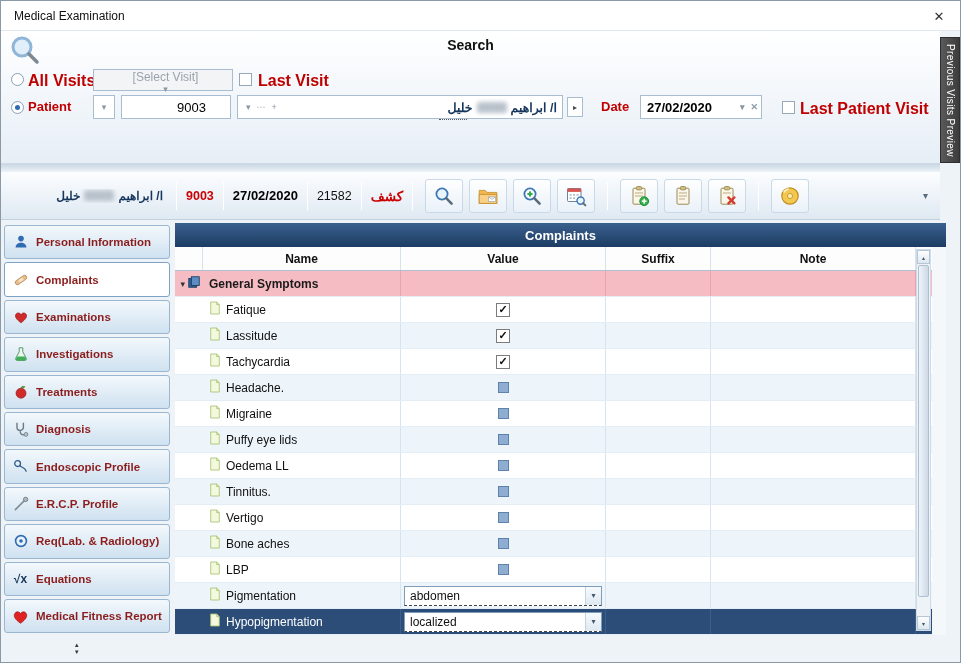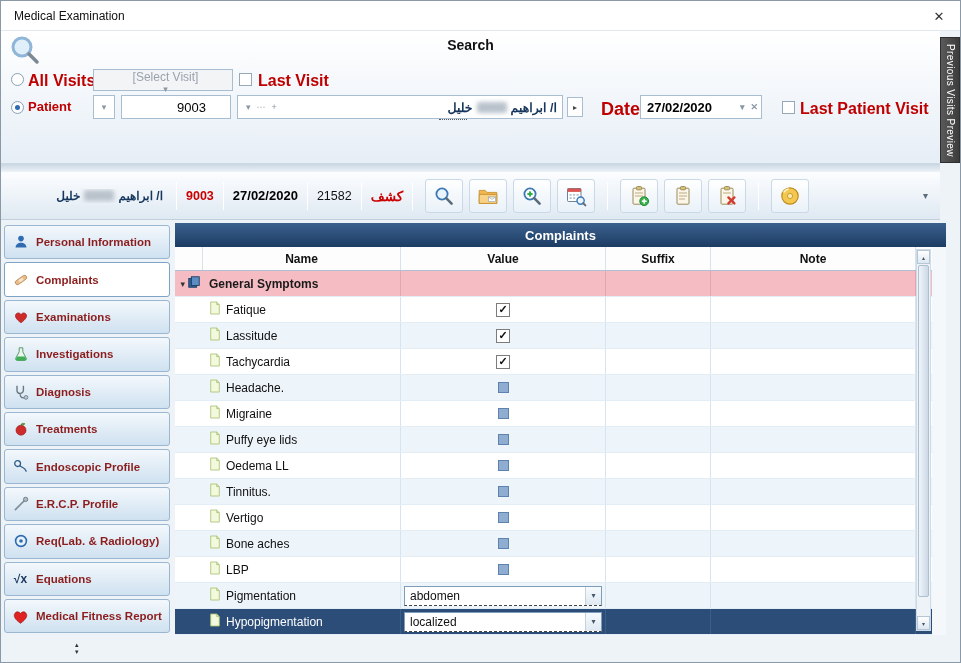--- a/index.html
+++ b/index.html
@@ -159,21 +159,21 @@
     <span class="name">
       <span>ا/ ابراهيم</span>
       <span class="blurbox"></span>
       <span>خليل</span>
     </span>
   </div>
   <span class="dots"></span>
   <div class="field nxt-btn">
     <span>▸</span>
   </div>
-  <span class="redlbl" style="left:600px; top:68px; font-size:18px;">Date</span>
+  <span class="redlbl" style="left:600px; top:68px; font-size:13px;">Date</span>
   <div class="field date-combo">
     <span class="txt">27/02/2020</span>
     <span class="gly">▾</span>
     <span class="gly">✕</span>
   </div>
   <span class="cb" style="left:781px; top:70px;"></span>
   <span class="redlbl" style="left:799px; top:69px;">Last Patient Visit</span>
 </div>
 
 <div class="vtab">Previous Visits Preview</div>
@@ -305,36 +305,36 @@
         <svg width="16" height="16" viewBox="0 0 16 16">
           <path d="M6.2 1.8h3.6v4l3.3 6.2a1.6 1.6 0 0 1-1.4 2.4H4.3a1.6 1.6 0 0 1-1.4-2.4l3.3-6.2z" fill="#eaf6ec" stroke="#4c8f5d" stroke-width=".9"></path>
           <path d="M4.3 10.5h7.4l1.4 2.6a.9.9 0 0 1-.8 1.3H3.7a.9.9 0 0 1-.8-1.3z" fill="#3fae57"></path>
         </svg>
       </span>
     <span>Investigations</span>
   </div>
   <div class="side-btn">
     <span class="sic">
         <svg width="16" height="16" viewBox="0 0 16 16">
+          <circle cx="8" cy="9.2" r="5" fill="#cf2b2b" stroke="#8e1414" stroke-width=".6"></circle>
+          <path d="M8 4.6c.2-1.4 1-2.2 2.4-2.4" fill="none" stroke="#4c7a2f" stroke-width="1.1"></path>
+          <ellipse cx="10.6" cy="3.1" rx="1.7" ry=".9" fill="#5a9636" transform="rotate(-25 10.6 3.1)"></ellipse>
+        </svg>
+      </span>
+    <span>Treatments</span>
+  </div>
+  <div class="side-btn">
+    <span class="sic">
+        <svg width="16" height="16" viewBox="0 0 16 16">
           <path d="M4 1.8v4.4a3.2 3.2 0 0 0 6.4 0V1.8" fill="none" stroke="#6b7884" stroke-width="1.4"></path>
           <path d="M7.2 9.4v1.8a3 3 0 0 0 3 2.6h1.4" fill="none" stroke="#6b7884" stroke-width="1.2"></path>
           <circle cx="13" cy="13.4" r="1.9" fill="#b8c6d2" stroke="#6b7884" stroke-width=".8"></circle>
         </svg>
       </span>
     <span>Diagnosis</span>
-  </div>
-  <div class="side-btn">
-    <span class="sic">
-        <svg width="16" height="16" viewBox="0 0 16 16">
-          <circle cx="8" cy="9.2" r="5" fill="#cf2b2b" stroke="#8e1414" stroke-width=".6"></circle>
-          <path d="M8 4.6c.2-1.4 1-2.2 2.4-2.4" fill="none" stroke="#4c7a2f" stroke-width="1.1"></path>
-          <ellipse cx="10.6" cy="3.1" rx="1.7" ry=".9" fill="#5a9636" transform="rotate(-25 10.6 3.1)"></ellipse>
-        </svg>
-      </span>
-    <span>Treatments</span>
   </div>
   <div class="side-btn">
     <span class="sic">
         <svg width="16" height="16" viewBox="0 0 16 16">
           <circle cx="4.6" cy="4.6" r="2.9" fill="none" stroke="#2f5d8a" stroke-width="1.3"></circle>
           <path d="M6.8 6.8c2.6 2 5 1.6 6.4 5.4" fill="none" stroke="#2f5d8a" stroke-width="1.3" stroke-linecap="round"></path>
         </svg>
       </span>
     <span>Endoscopic Profile</span>
   </div>

